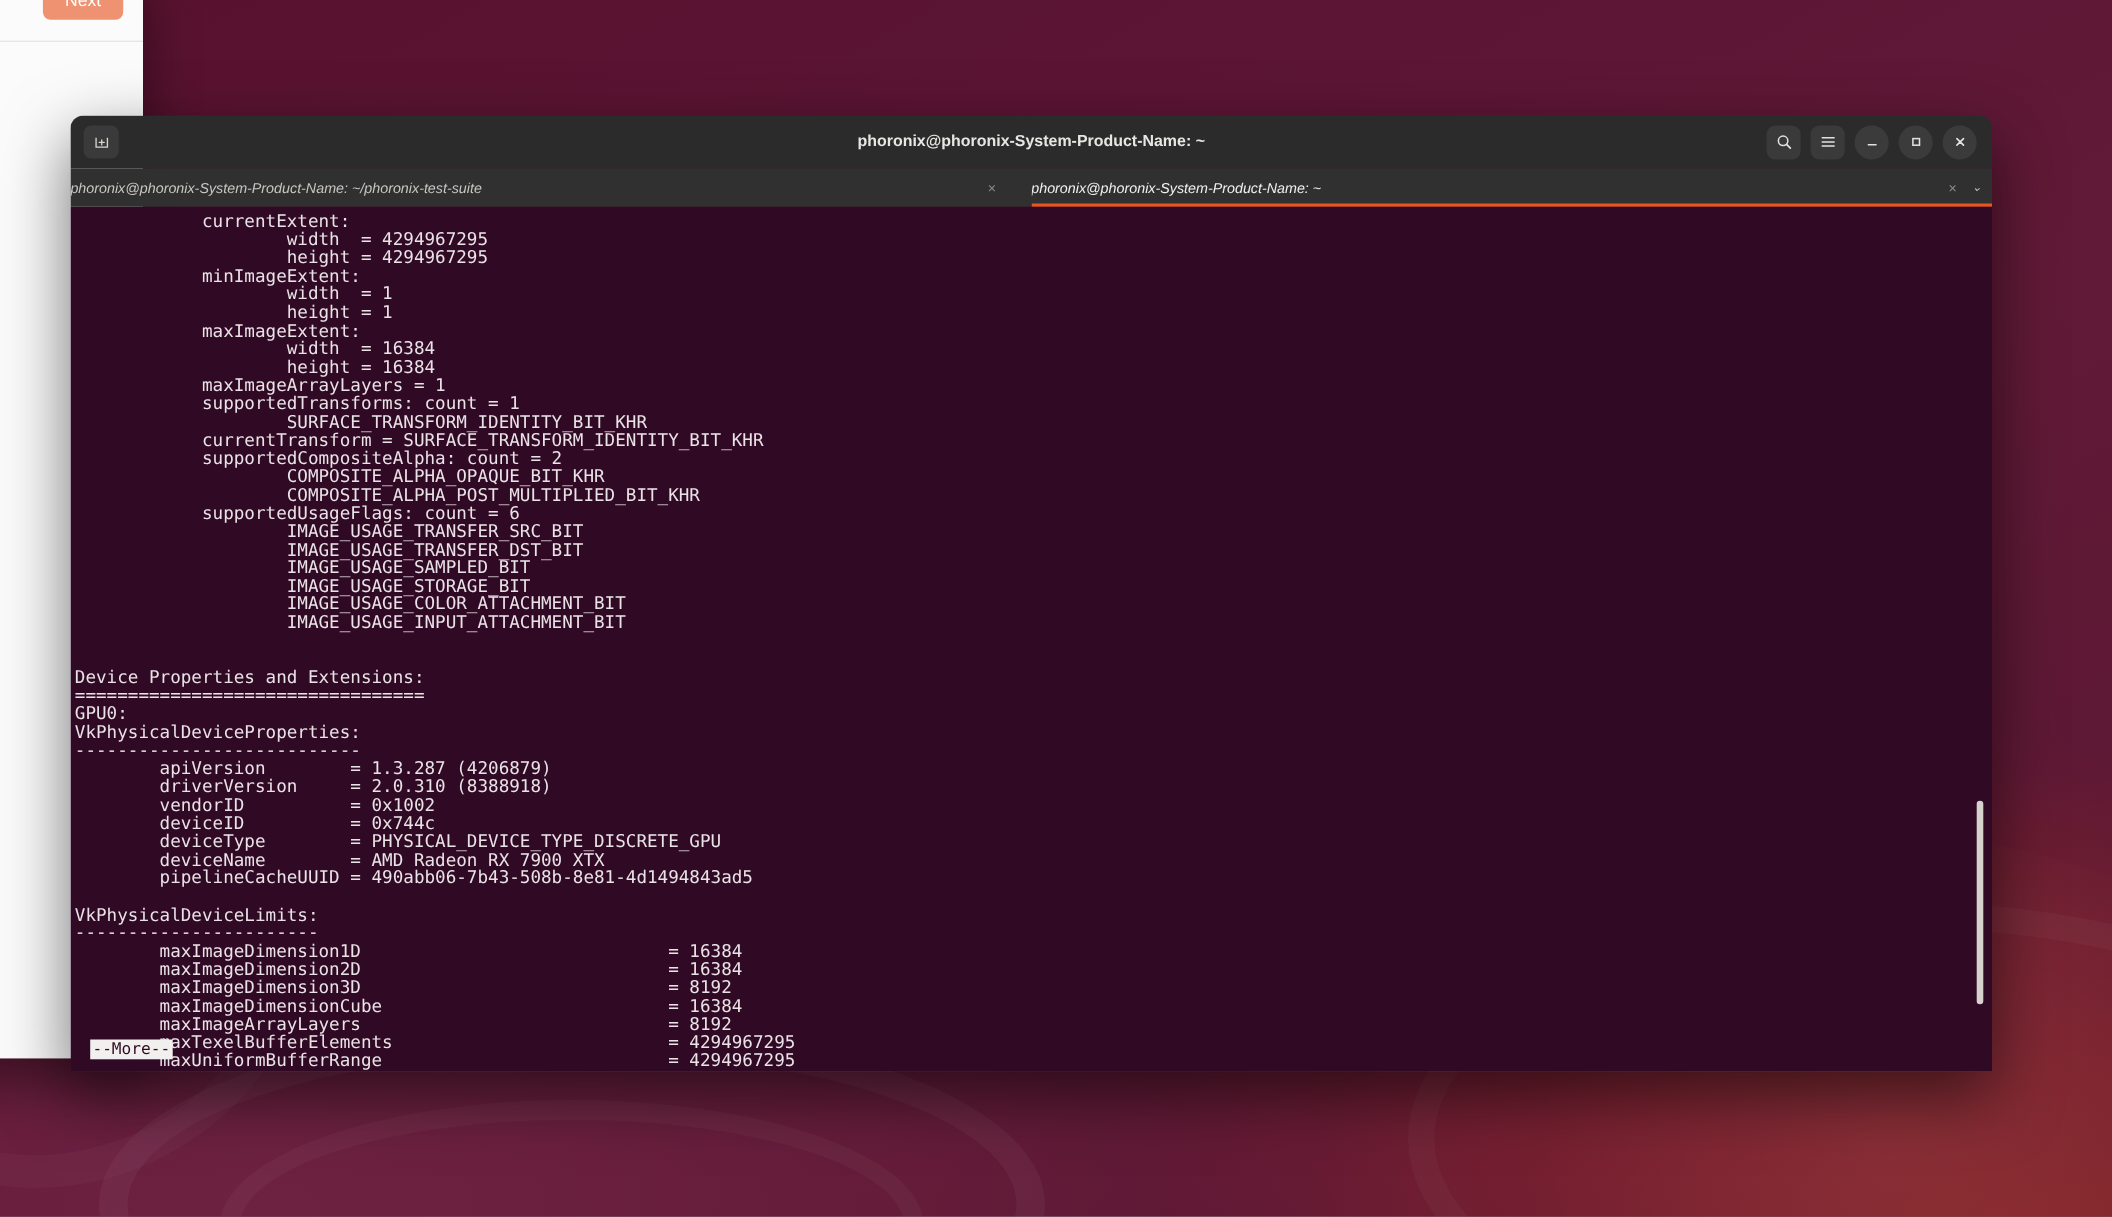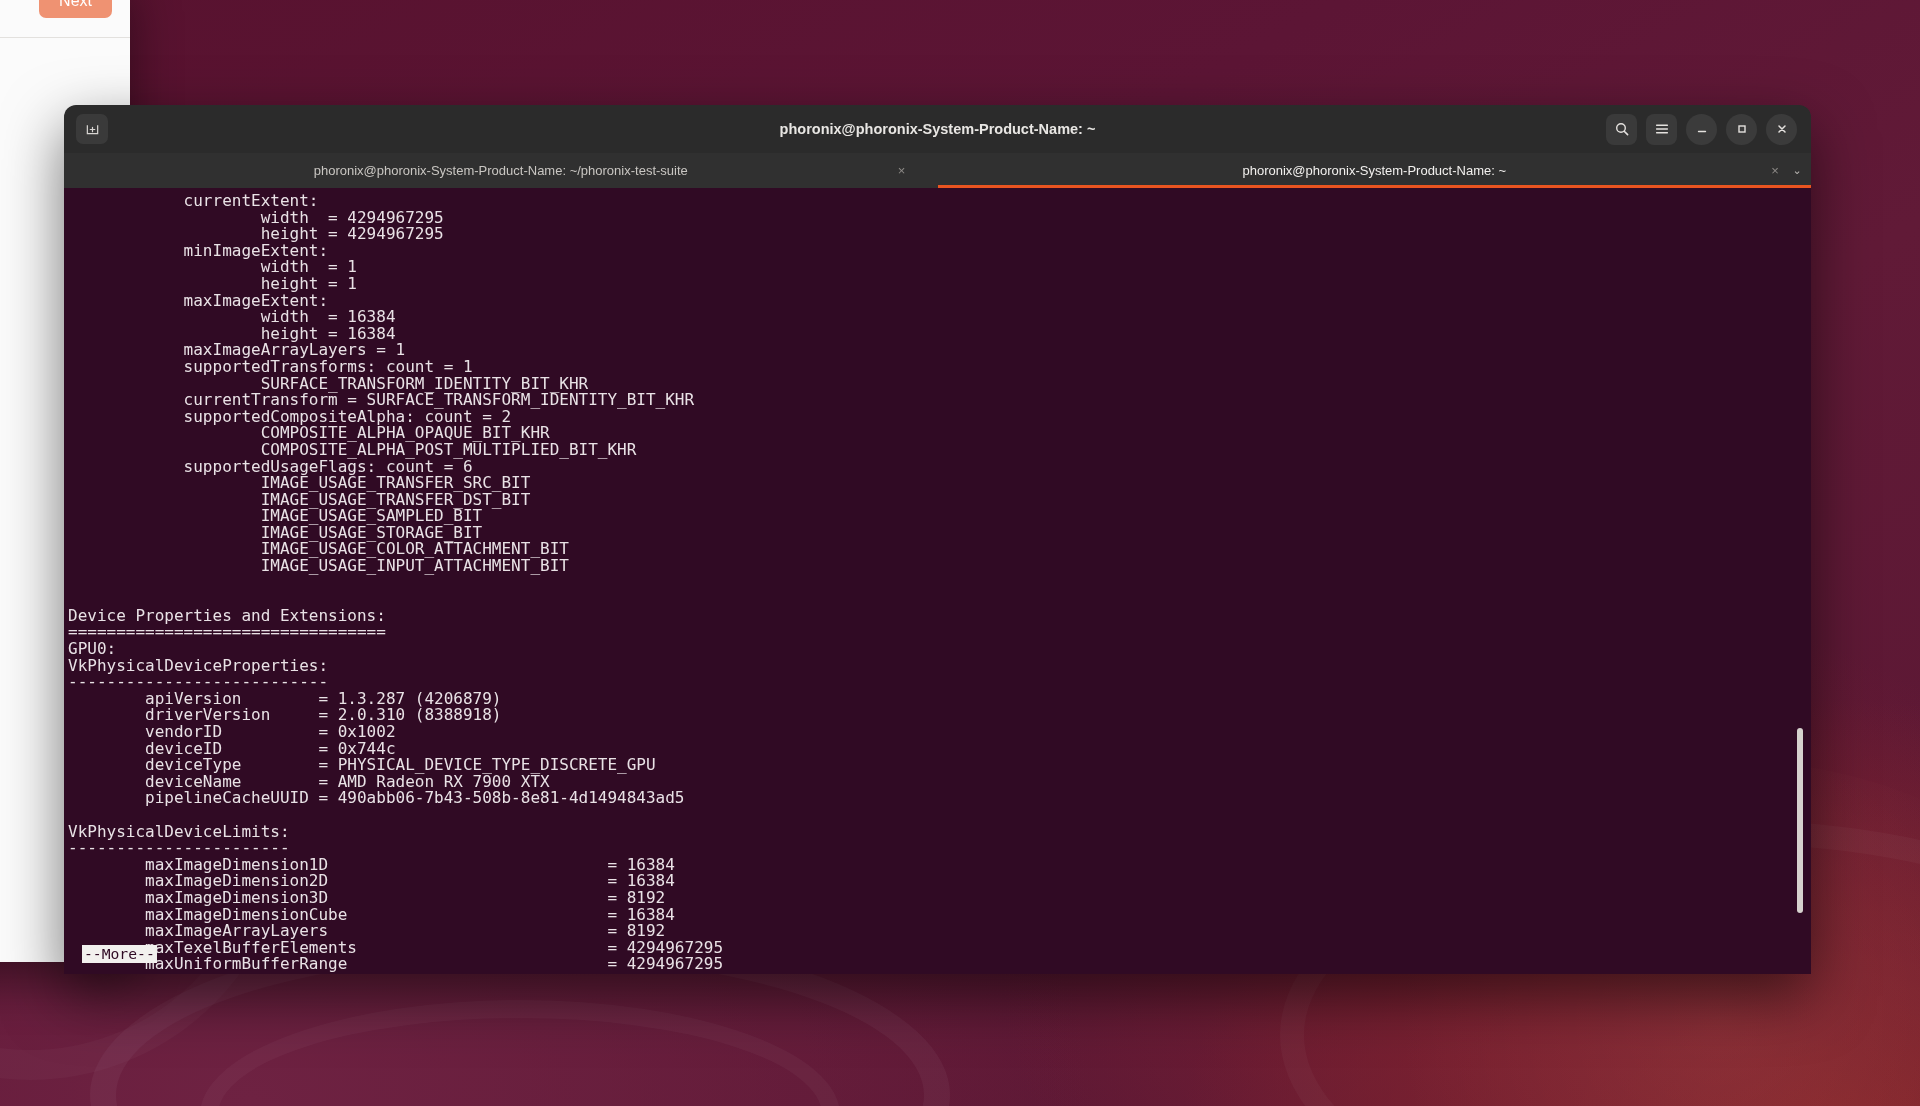--- a/index.html
+++ b/index.html
@@ -120,25 +120,26 @@
   
   #tabbar {
     height: 35px;
     background: #303030;
     flex: 0 0 auto;
     display: flex;
   }
   .tab {
     position: relative;
     flex: 1 1 0;
-    display: flex; align-items: center; justify-content: center;
+    display: flex; align-items: center; justify-content: flex-start;
     color: #c9c6c2;
     font-size: 13px;
     cursor: pointer;
     min-width: 0;
+    font-style: italic;
   }
   .tab.active { color: #f2f0ee; }
   .tab.active::after {
     content: "";
     position: absolute; left: 0; right: 0; bottom: 0;
     height: 3px;
     background: #e95420;
   }
   .tab-label {
     white-space: nowrap; overflow: hidden; text-overflow: ellipsis;

